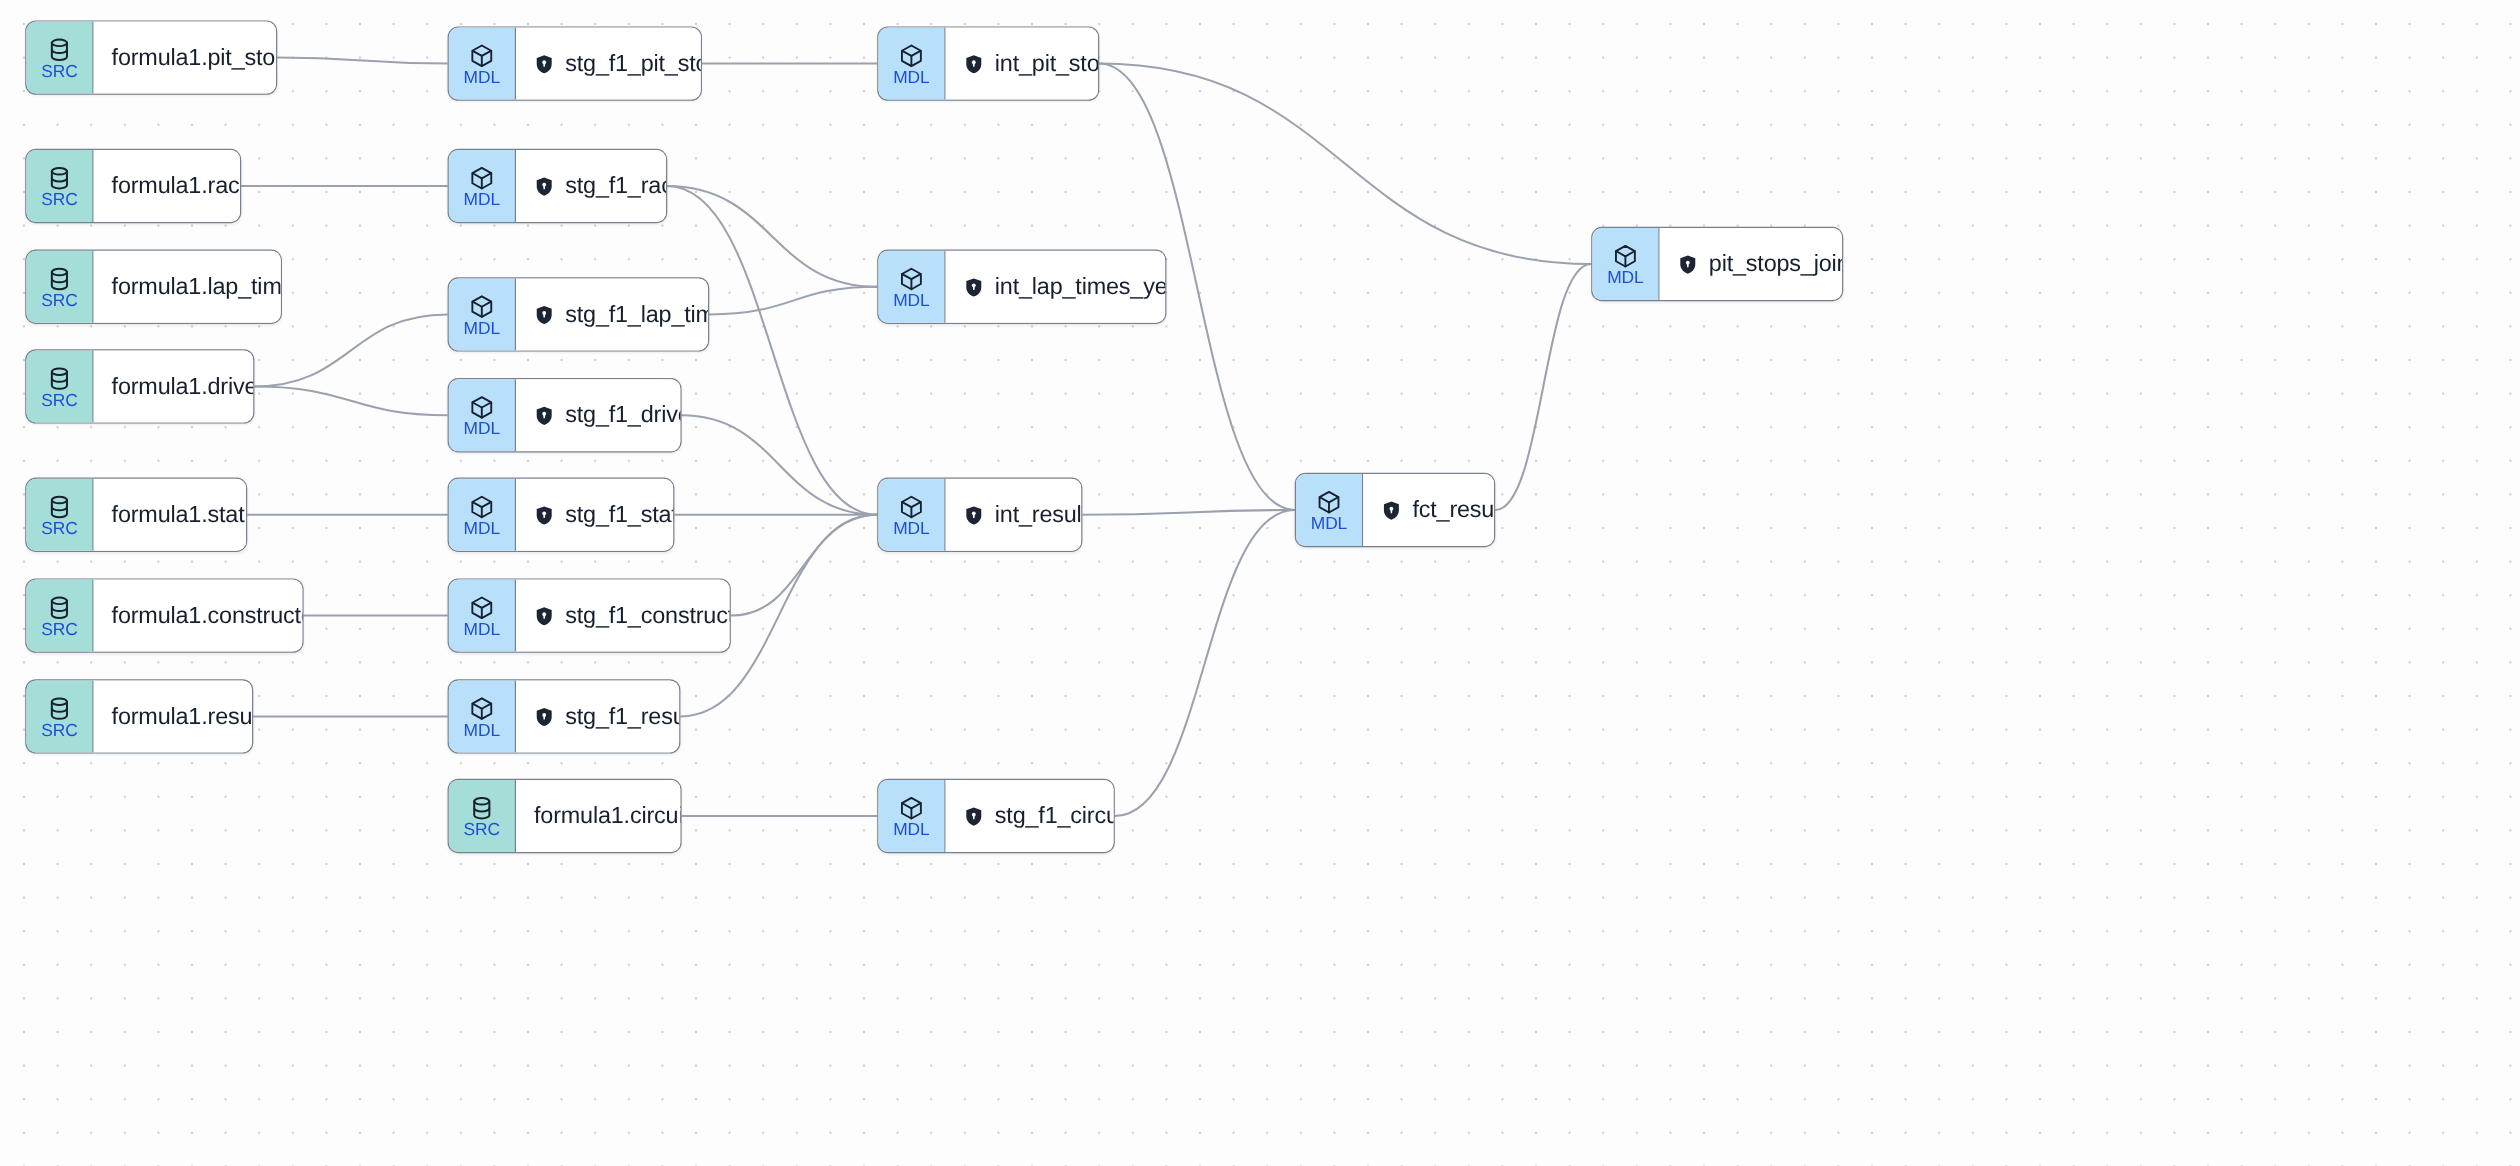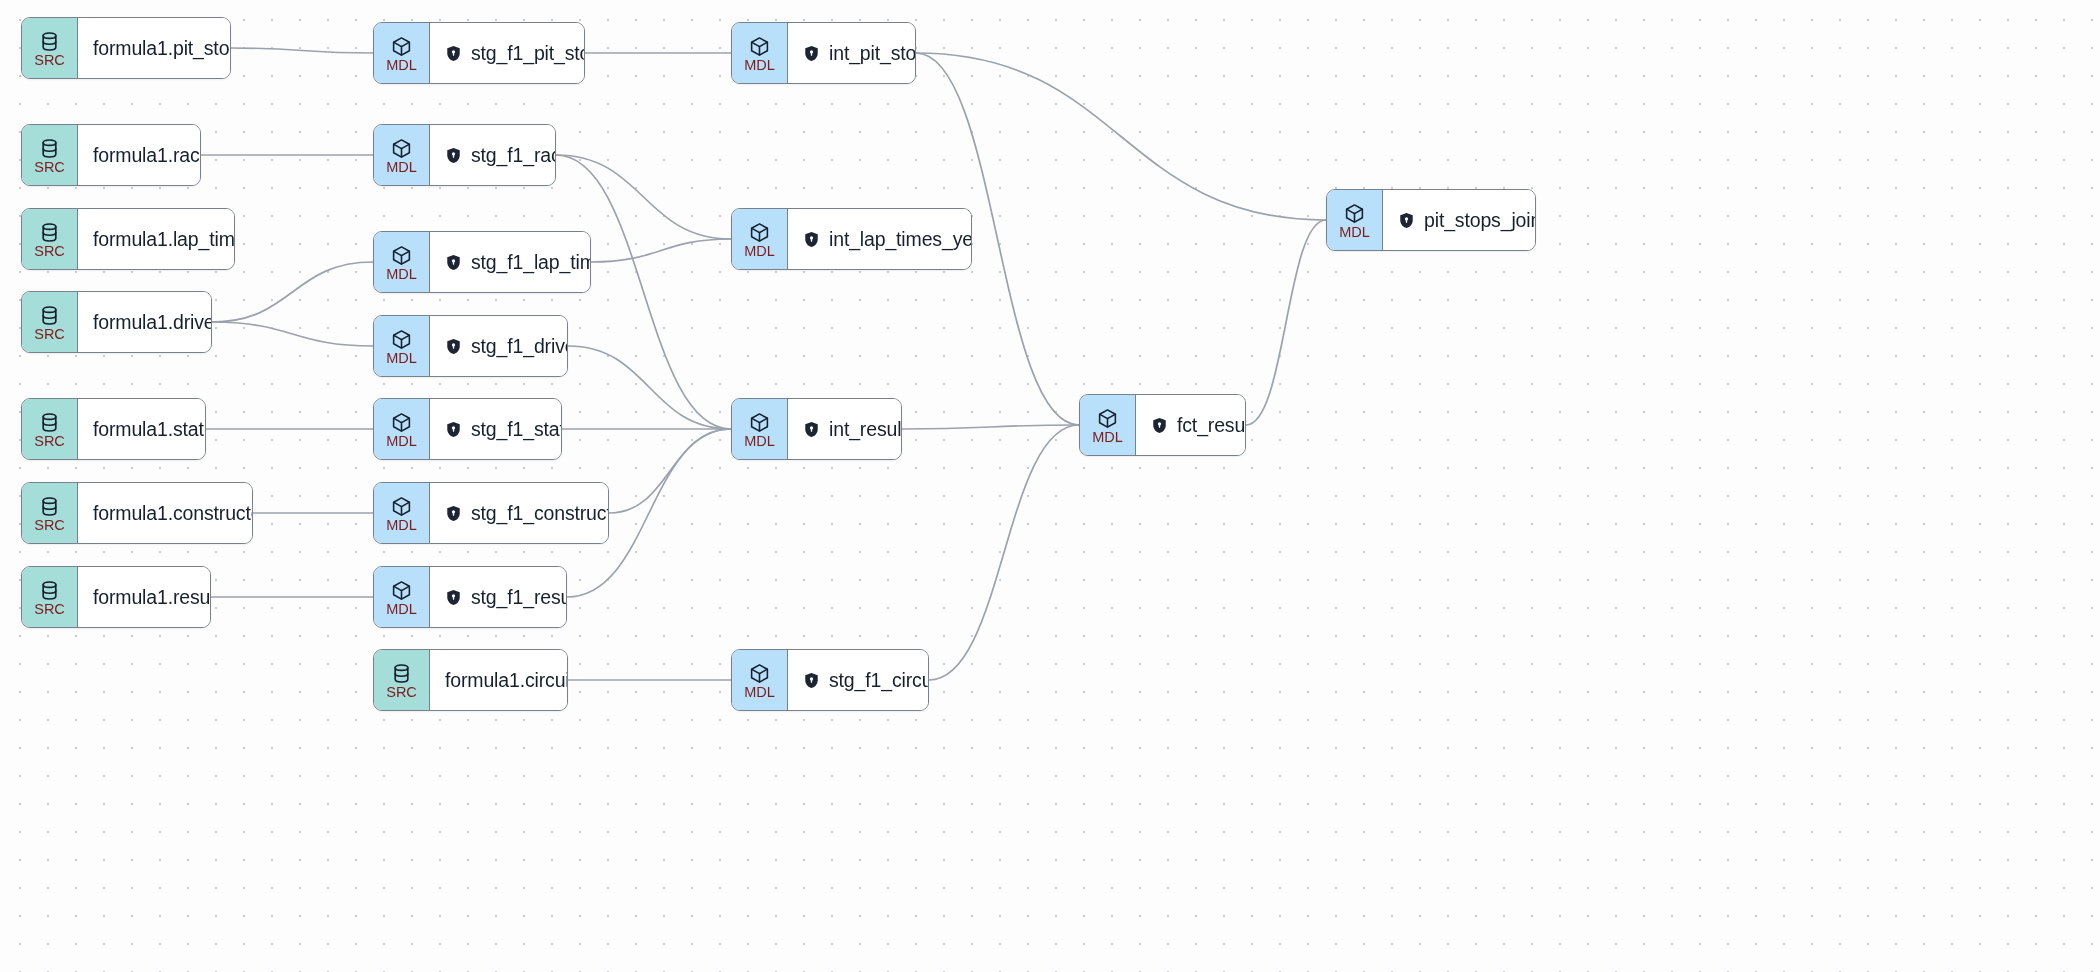--- a/index.html
+++ b/index.html
@@ -65,21 +65,21 @@
   .badge-icon {
     display: block;
     width: 21px;
     height: 21px;
     line-height: 0;
   }
   .badge-icon svg { display: block; }
   .badge-text {
     font-size: 14.5px;
     line-height: 15px;
-    color: #7f1d1d;
+    color: #1d4ed8;
     letter-spacing: -0.1px;
     font-family: "Liberation Sans", sans-serif;
   }
   .node .body {
     flex: 1 1 auto;
     display: flex;
     align-items: center;
     gap: 9px;
     padding: 0 16px 0 15px;
     background: #ffffff;

